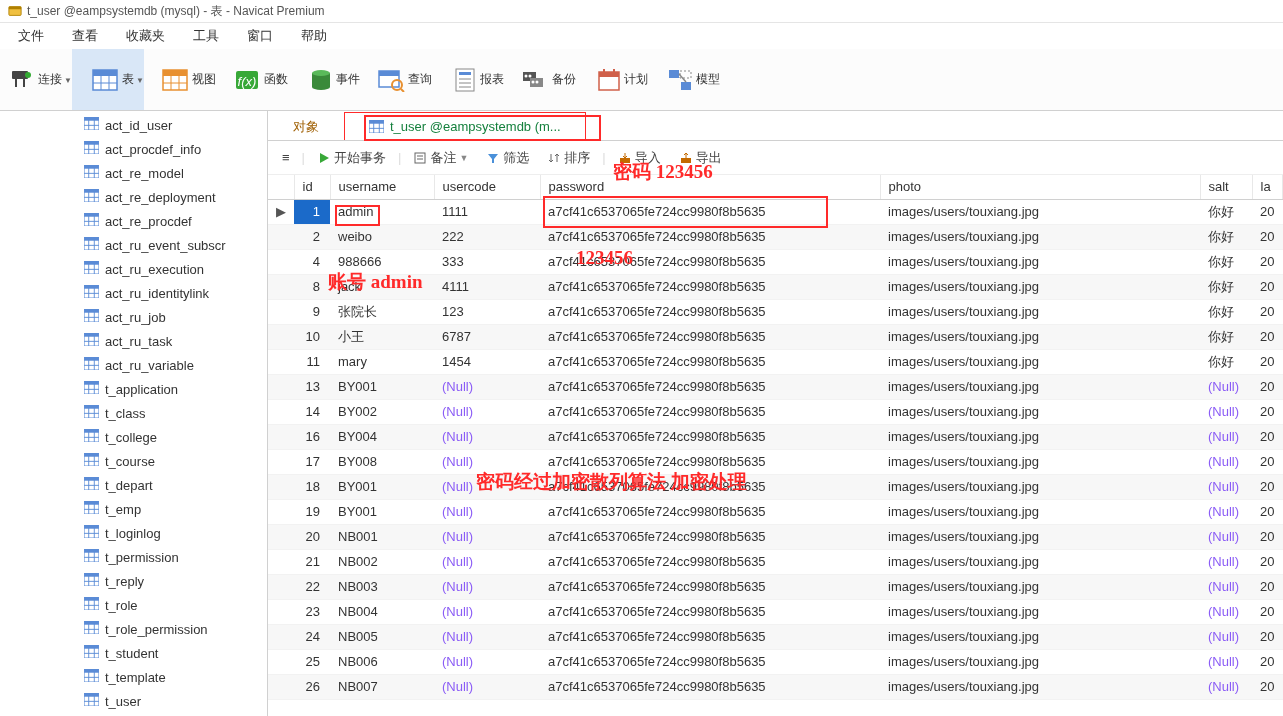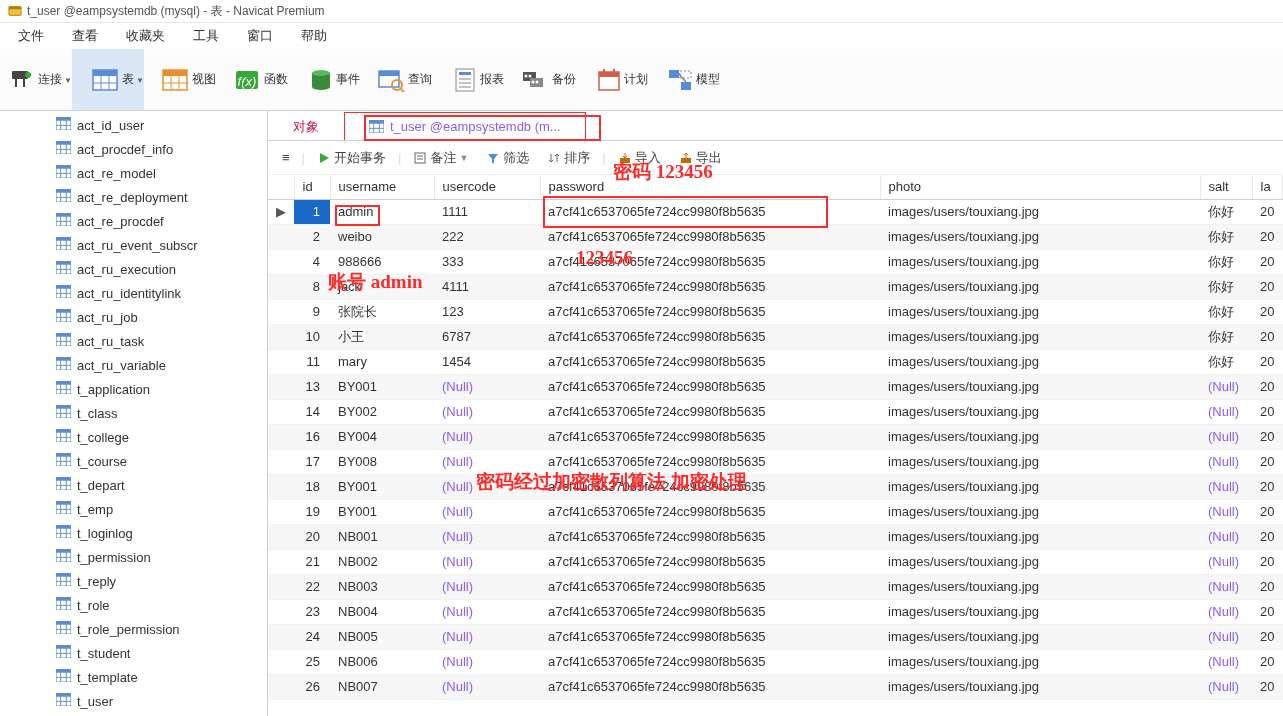--- a/index.html
+++ b/index.html
@@ -9,27 +9,27 @@
 .menubar { height:26px; display:flex; align-items:center; padding:0 6px; gap:4px; }
 .menubar span { padding:2px 12px; cursor:default; }
 .toolbar { height:62px; display:flex; align-items:stretch; border-bottom:1px solid #d0d0d0; background:#fcfcfc; }
 .tbtn { width:72px; display:flex; flex-direction:row; align-items:center; justify-content:flex-end; gap:2px; font-size:12px; cursor:default; }
 .tbtn.active { background:#d9e7f7; }
 .tbtn .ic { height:30px; display:flex; align-items:center; justify-content:center; }
 .tbtn .drop { font-size:8px; margin-left:2px; color:#666; }
 .workarea { display:flex; height:calc(716px - 23px - 26px - 62px); }
 .sidebar { width:268px; border-right:1px solid #d0d0d0; overflow:hidden; }
 .tree { padding:2px 0; overflow-y:auto; height:100%; }
-.tree-item { display:flex; align-items:center; height:24px; padding-left:56px; gap:6px; cursor:default; }
+.tree-item { display:flex; align-items:center; height:24px; padding-left:56px; gap:6px; cursor:default;margin-left:28px; }
 .tree-item .ticon { display:inline-block; }
 svg.tbl-icon { width:15px; height:13px; }
 .main { flex:1; display:flex; flex-direction:column; position:relative; }
 .tabs { height:30px; display:flex; align-items:flex-end; border-bottom:1px solid #d0d0d0; }
-.tab { height:28px; padding:0 24px; display:flex; align-items:center; gap:6px; border:1px solid transparent; border-bottom:none; font-size:13px; color:#be185d; cursor:default; }
-.tab.active { border-color:#ff2a2a; color:#8b5cf6; }
+.tab { height:28px; padding:0 24px; display:flex; align-items:center; gap:6px; border:1px solid transparent; border-bottom:none; font-size:13px; color:#a16207; cursor:default; }
+.tab.active { border-color:#ff2a2a; color:#15803d; }
 .subtool { height:34px; display:flex; align-items:center; padding:0 8px; gap:6px; border-bottom:1px solid #eee; font-size:13px; color:#444; }
 .subtool .sbtn { display:flex; align-items:center; gap:3px; padding:2px 6px; cursor:default; }
 .table-wrap { flex:1; overflow:auto; position:relative; }
 table { border-collapse:collapse; width:100%; }
 th { text-align:left; font-weight:400; background:#fff; border-bottom:1px solid #d0d0d0; border-right:1px solid #e8e8e8; padding:4px 8px; height:24px; position:sticky; top:0; }
 td { border-bottom:1px solid #f2f2f2; padding:3px 8px; height:25px; white-space:nowrap; }
 tr.even td { background:#f7f7f7; }
 tr.sel .idcell { background:#1b6ac9; color:#fff; }
 .row-indicator { width:20px; text-align:center; color:#555; }
 .idcell { text-align:right; padding-right:10px; }

